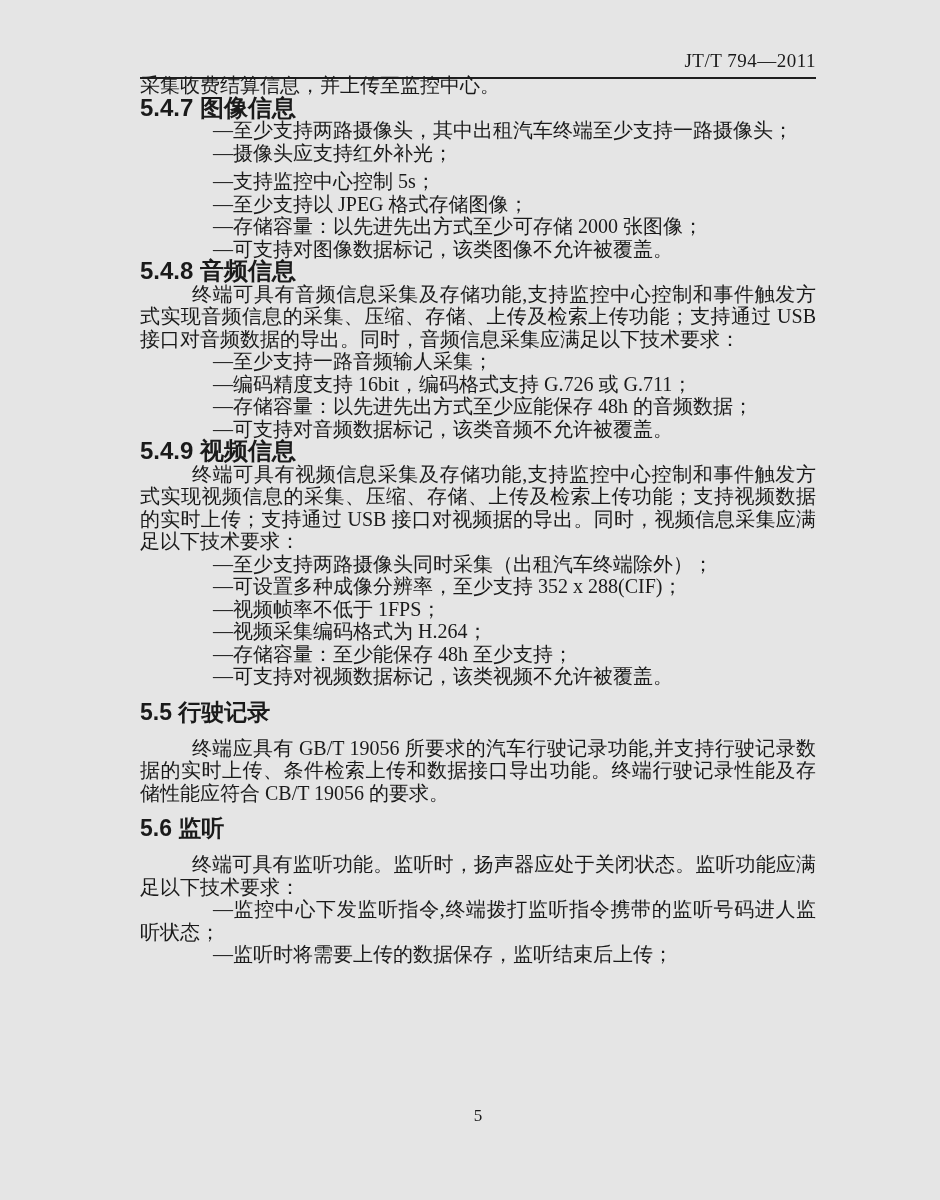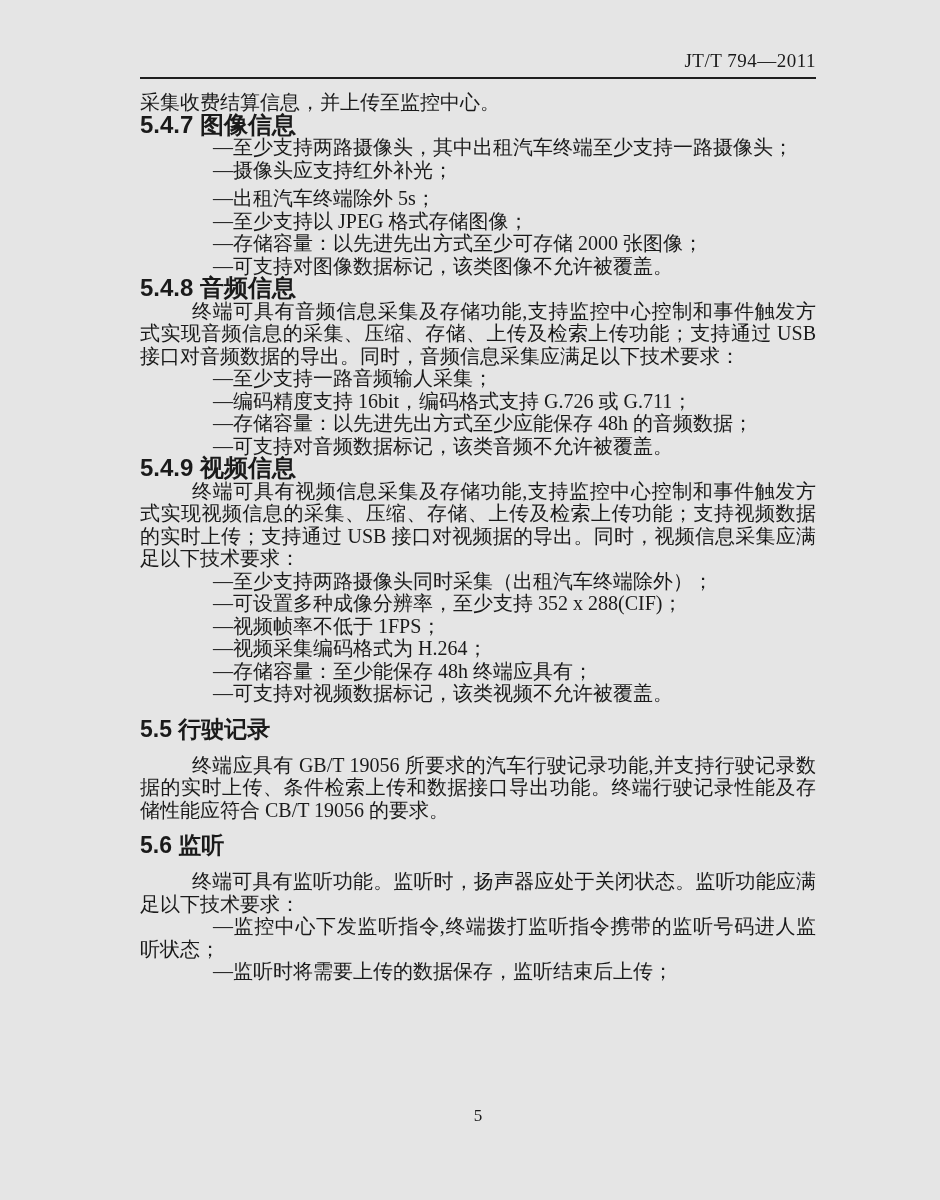--- a/index.html
+++ b/index.html
@@ -27,21 +27,21 @@
     width: 676px;
     text-align: right;
     font-size: 19px;
     letter-spacing: 0.5px;
     padding-bottom: 5px;
     border-bottom: 2px solid #1f1f1f;
   }
   .content {
     position: absolute;
     left: 140px;
-    top: 91px;
+    top: 74px;
     width: 676px;
     font-size: 20px;
     line-height: 22.5px;
     text-align: justify;
   }
   .block-plain {
     text-indent: 0;
   }
   .block-h3 {
     font-weight: bold;
@@ -85,37 +85,37 @@
 
   <div class="header">
     <span>JT/T 794—2011</span>
   </div>
 
   <div class="content">
       <div class="block-plain">采集收费结算信息，并上传至监控中心。</div>
       <div class="block-h3">5.4.7 图像信息</div>
       <div class="block-item">—至少支持两路摄像头，其中出租汽车终端至少支持一路摄像头；</div>
       <div class="block-item">—摄像头应支持红外补光；</div>
-      <div class="block-item gap">—出租汽车终端除外 5s；</div>
+      <div class="block-item gap">—支持监控中心控制 5s；</div>
       <div class="block-item">—至少支持以 JPEG 格式存储图像；</div>
       <div class="block-item">—存储容量：以先进先出方式至少可存储 2000 张图像；</div>
       <div class="block-item">—可支持对图像数据标记，该类图像不允许被覆盖。</div>
       <div class="block-h3">5.4.8 音频信息</div>
       <div class="block-para">终端可具有音频信息采集及存储功能,支持监控中心控制和事件触发方式实现音频信息的采集、压缩、存储、上传及检索上传功能；支持通过 USB 接口对音频数据的导出。同时，音频信息采集应满足以下技术要求：</div>
       <div class="block-item">—至少支持一路音频输人采集；</div>
       <div class="block-item">—编码精度支持 16bit，编码格式支持 G.726 或 G.711；</div>
       <div class="block-item">—存储容量：以先进先出方式至少应能保存 48h 的音频数据；</div>
       <div class="block-item">—可支持对音频数据标记，该类音频不允许被覆盖。</div>
       <div class="block-h3">5.4.9 视频信息</div>
       <div class="block-para">终端可具有视频信息采集及存储功能,支持监控中心控制和事件触发方式实现视频信息的采集、压缩、存储、上传及检索上传功能；支持视频数据的实时上传；支持通过 USB 接口对视频据的导出。同时，视频信息采集应满足以下技术要求：</div>
       <div class="block-item">—至少支持两路摄像头同时采集（出租汽车终端除外）；</div>
       <div class="block-item">—可设置多种成像分辨率，至少支持 352  x  288(CIF)；</div>
       <div class="block-item">—视频帧率不低于 1FPS；</div>
       <div class="block-item">—视频采集编码格式为 H.264；</div>
-      <div class="block-item">—存储容量：至少能保存 48h 终端应具有；</div>
+      <div class="block-item">—存储容量：至少能保存 48h 至少支持；</div>
       <div class="block-item">—可支持对视频数据标记，该类视频不允许被覆盖。</div>
       <div class="block-h2">5.5 行驶记录</div>
       <div class="block-para">终端应具有 GB/T 19056 所要求的汽车行驶记录功能,并支持行驶记录数据的实时上传、条件检索上传和数据接口导出功能。终端行驶记录性能及存储性能应符合 CB/T 19056 的要求。</div>
       <div class="block-h2">5.6 监听</div>
       <div class="block-para">终端可具有监听功能。监听时，扬声器应处于关闭状态。监听功能应满足以下技术要求：</div>
       <div class="block-item">—监控中心下发监听指令,终端拨打监听指令携带的监听号码进人监听状态；</div>
       <div class="block-item">—监听时将需要上传的数据保存，监听结束后上传；</div>
     </div>
 
   <div class="footer">

